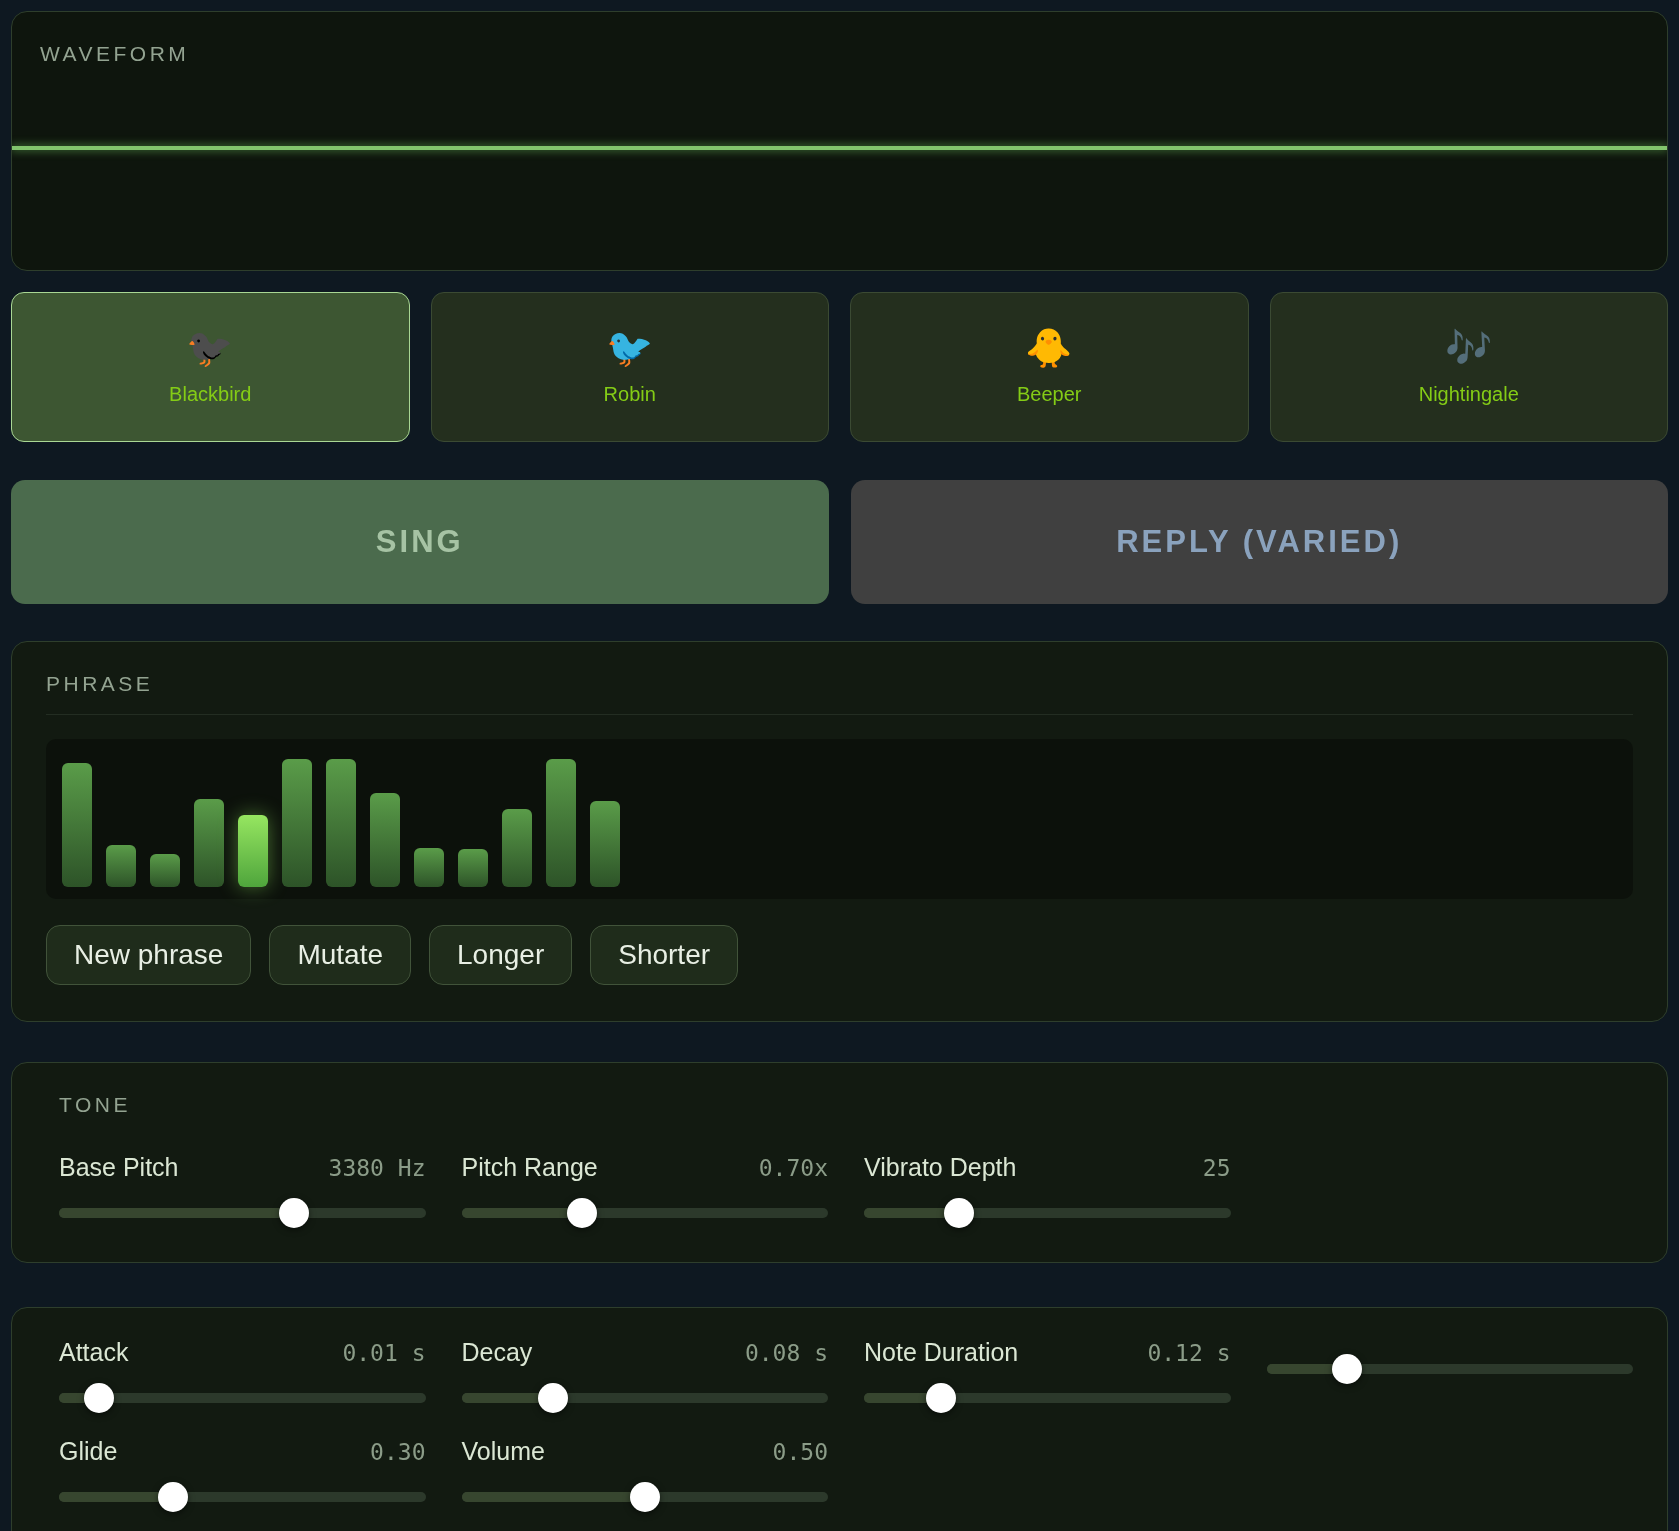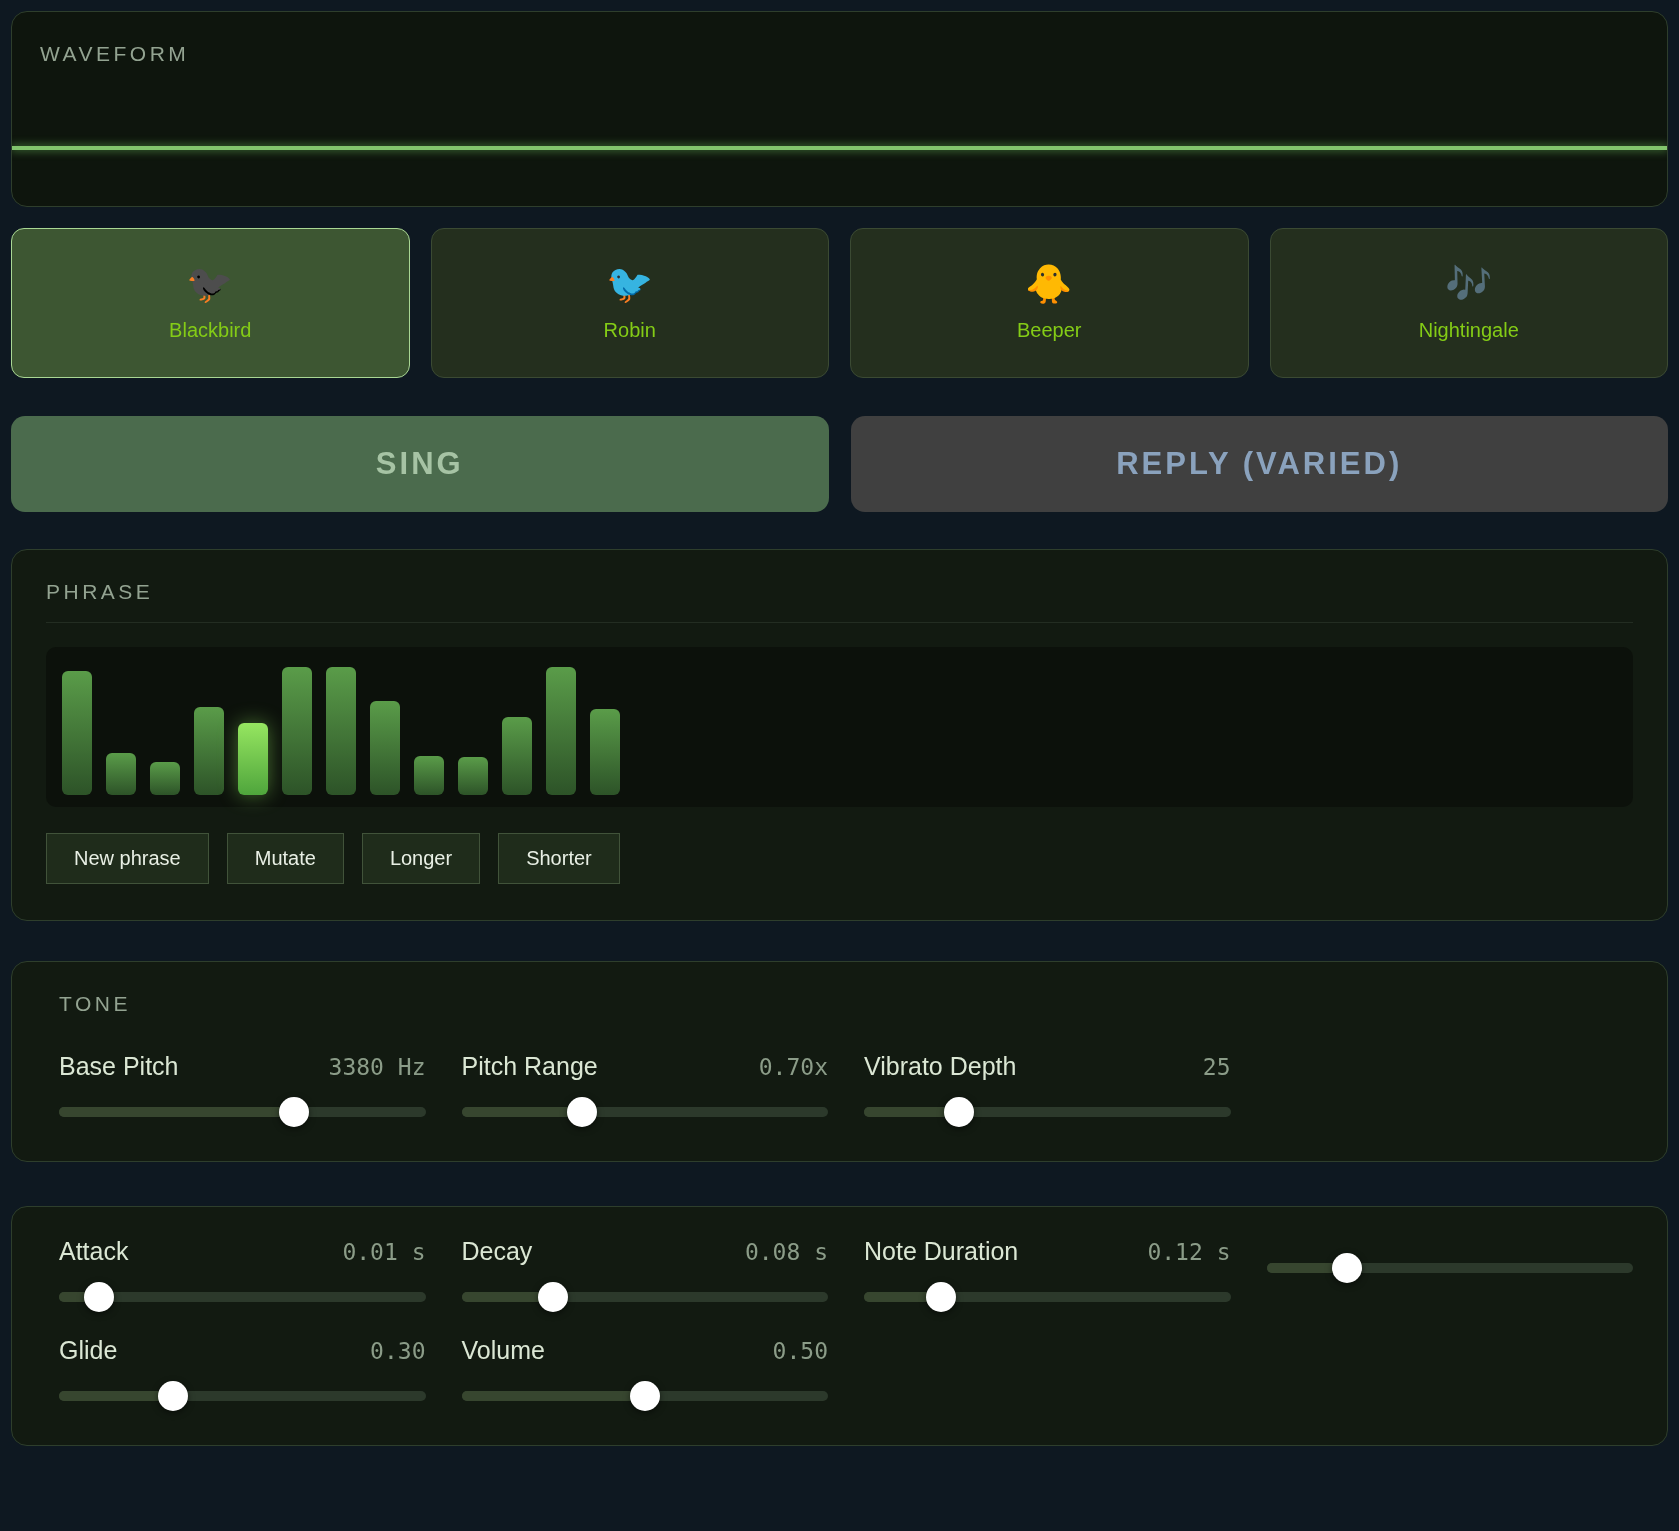--- a/index.html
+++ b/index.html
@@ -19,21 +19,21 @@
   .section-title {
     font-size:21px;
     letter-spacing:3.5px;
     color:#93a391;
     font-weight:500;
   }
 
   
   .waveform-panel {
     position:relative;
-    height:196px;
+    height:260px;
     background:#0e150d;
     overflow:hidden;
     margin-bottom:21px;
   }
   .waveform-panel .section-title { position:absolute; top:30px; left:28px; }
   .waveform-line {
     position:absolute; left:0; right:0; top:134px; height:4px;
     background:#82c46d;
     box-shadow:0 0 8px 1px rgba(110,190,90,.55);
   }
@@ -53,21 +53,21 @@
   .preset-btn.selected {
     background:#3d5632;
     border:1.5px solid #a9d794;
   }
   .preset-emoji { font-size:38px; line-height:1; }
   .preset-label { font-size:20px; color:#84cc16; }
 
   
   .action-row {
     display:grid; grid-template-columns:1fr 1fr; gap:22px;
-    height:96px; margin-bottom:37px;
+    height:124px; margin-bottom:37px;
   }
   .action-btn {
     border:none; border-radius:14px;
     font-family:"Liberation Sans", sans-serif;
     font-size:31px; font-weight:bold; letter-spacing:3px;
     display:flex; align-items:center; justify-content:center;
     cursor:pointer;
   }
   .sing-btn  { background:#4b6b4d; color:#a6c3a4; }
   .reply-btn { background:#404040; color:#8aa2bd; }
@@ -86,24 +86,24 @@
     background:linear-gradient(to bottom, #5a9c49, #2d5328);
   }
   .bar.hl {
     background:linear-gradient(to bottom, #96e660, #4fa53c);
     box-shadow:0 0 20px rgba(145,225,95,.45);
   }
   .phrase-btn-row { margin-top:26px; display:flex; gap:18px; }
   .phrase-btn {
     background:#1f2c1b;
     border:1px solid #41533a;
-    border-radius:0;
+    border-radius:14px;
     padding:13px 27px;
     font-family:"Liberation Sans", sans-serif;
-    font-size:20px; color:#e8efe4;
+    font-size:28px; color:#e8efe4;
     cursor:pointer;
   }
 
   
   .sliders-panel { padding:30px 34px 44px 47px; }
   .sliders-panel .section-title { margin-bottom:36px; }
   .tone-panel { margin-bottom:44px; }
   .slider-grid {
     display:grid; grid-template-columns:repeat(4,1fr);
     column-gap:36px; row-gap:34px;

